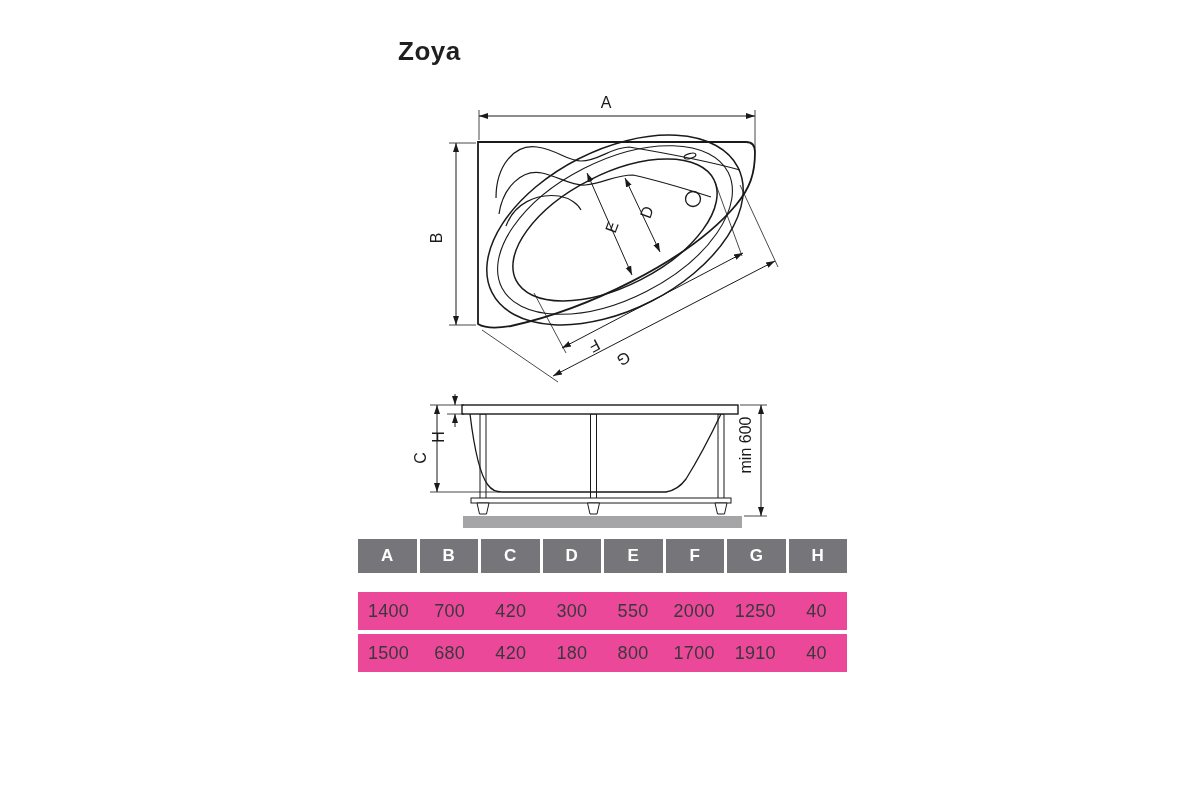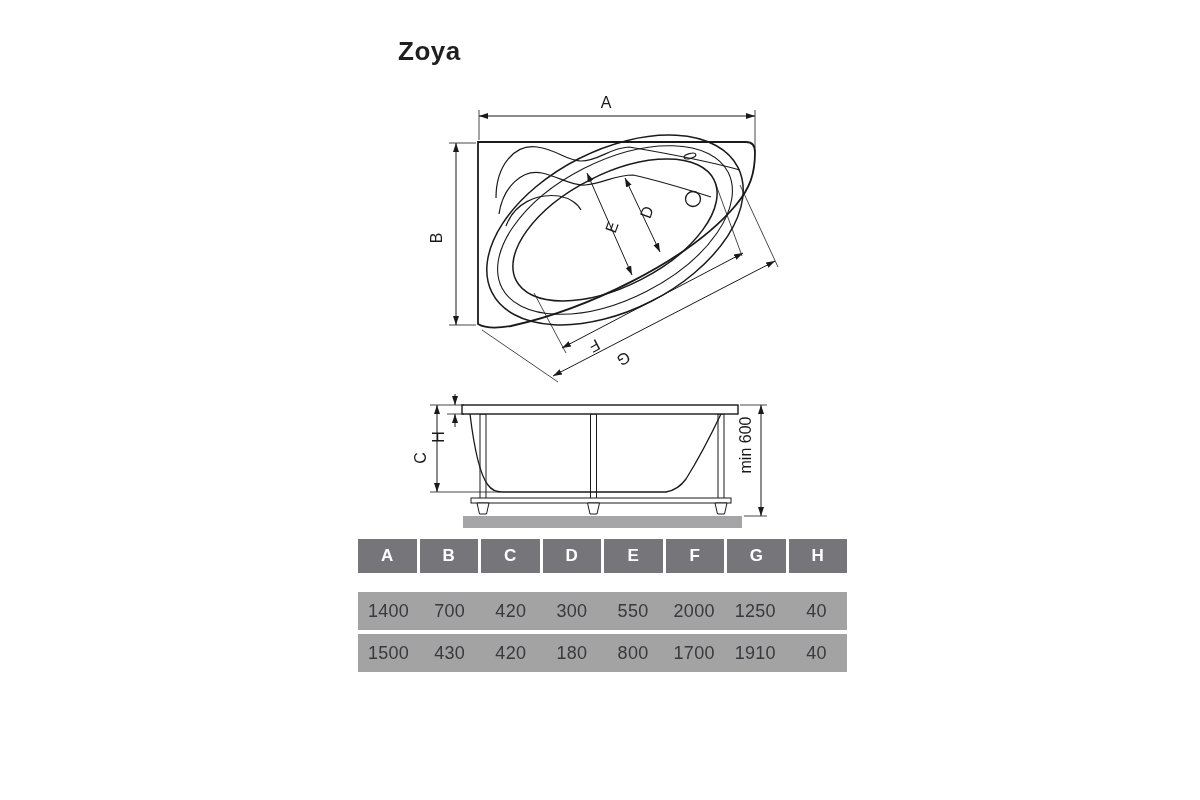--- a/index.html
+++ b/index.html
@@ -20,21 +20,21 @@
     font-size:16px;fill:#1a1a1a;
   }
   .dims-table{position:absolute;left:358px;top:539px;width:489px;}
   .dims-table .hdr-row{display:flex;gap:3px;height:34px;margin-bottom:19px;}
   .dims-table .hdr-cell{
     flex:1;background:#76767a;color:#ffffff;
     display:flex;align-items:center;justify-content:center;
     font-size:17px;font-weight:bold;
   }
   .dims-table .data-row{
-    display:flex;height:38px;background:#a3a3a3;margin-bottom:4px;
+    display:flex;height:38px;background:#ec4899;margin-bottom:4px;
   }
   .dims-table .data-cell{
     flex:1;display:flex;align-items:center;justify-content:center;
     font-size:18px;color:#39393d;letter-spacing:.3px;
   }
 </style>
 </head>
 <body>
 
 <div class="page-title">Zoya</div>
@@ -160,21 +160,21 @@
     <div class="data-cell">700</div>
     <div class="data-cell">420</div>
     <div class="data-cell">300</div>
     <div class="data-cell">550</div>
     <div class="data-cell">2000</div>
     <div class="data-cell">1250</div>
     <div class="data-cell">40</div>
   </div>
   <div class="data-row">
     <div class="data-cell">1500</div>
-    <div class="data-cell">430</div>
+    <div class="data-cell">680</div>
     <div class="data-cell">420</div>
     <div class="data-cell">180</div>
     <div class="data-cell">800</div>
     <div class="data-cell">1700</div>
     <div class="data-cell">1910</div>
     <div class="data-cell">40</div>
   </div>
 </div>
 
 </body></html>

